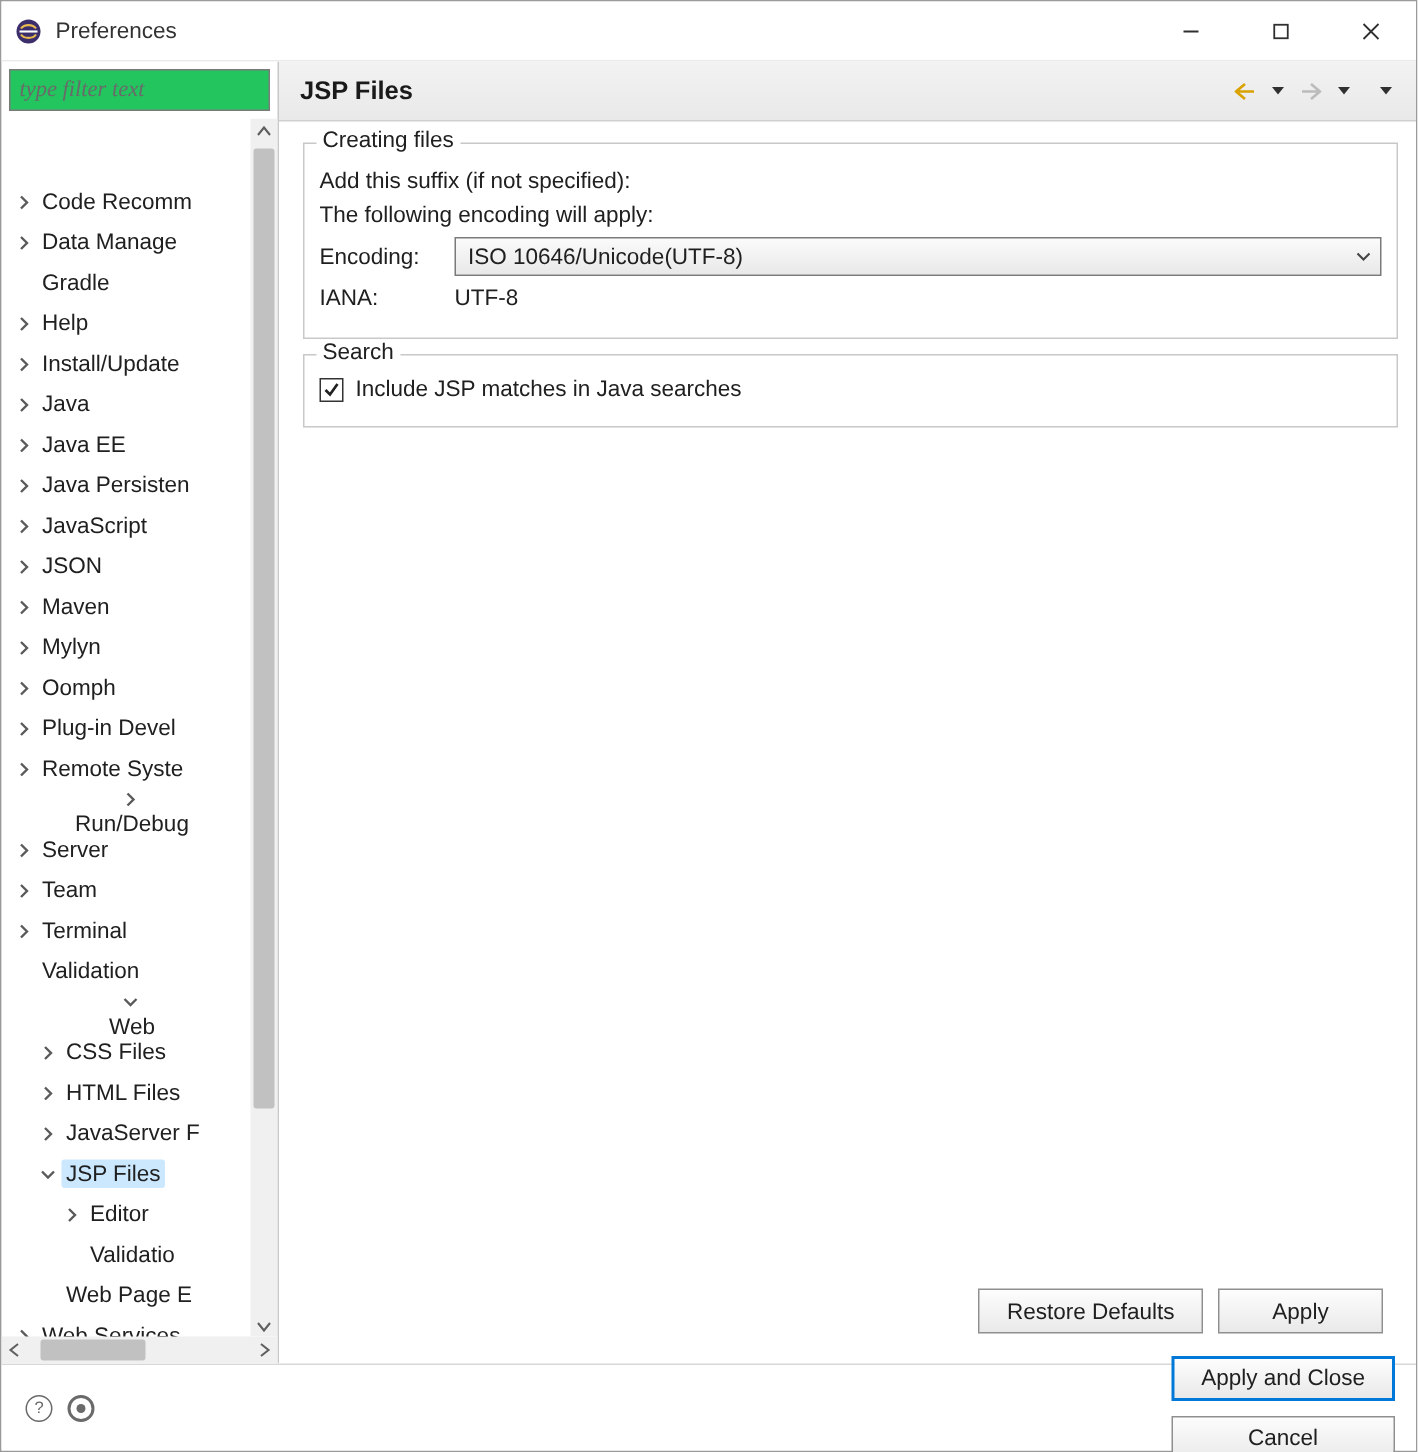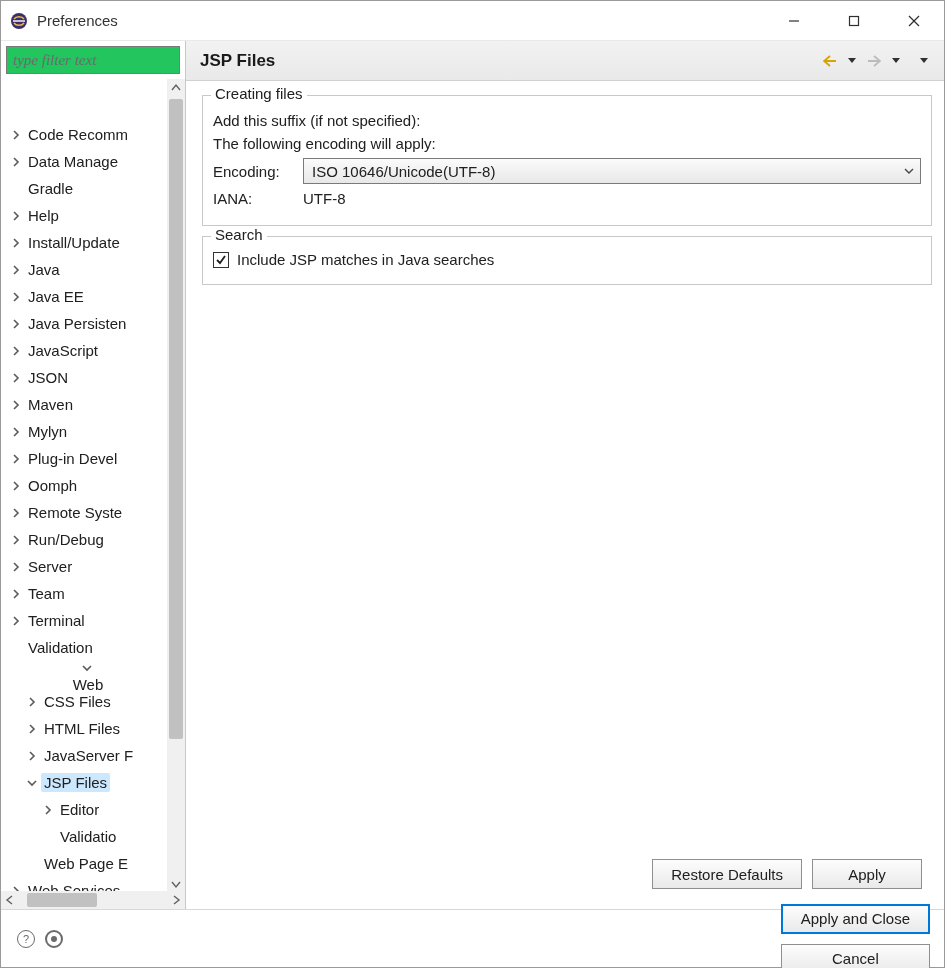--- a/index.html
+++ b/index.html
@@ -288,39 +288,39 @@
                 </svg>
               </span>
               <span class="label">Mylyn</span>
             </div>
             <div class="row" style="padding-left: 0px;">
               <span class="tw">
                 <svg width="10" height="10">
                   <path d="M3 1 L7 5 L3 9" fill="none" stroke="#5a5a5a" stroke-width="1.6"></path>
                 </svg>
               </span>
+              <span class="label">Oomph</span>
+            </div>
+            <div class="row" style="padding-left: 0px;">
+              <span class="tw">
+                <svg width="10" height="10">
+                  <path d="M3 1 L7 5 L3 9" fill="none" stroke="#5a5a5a" stroke-width="1.6"></path>
+                </svg>
+              </span>
               <span class="label">Plug-in Devel</span>
             </div>
             <div class="row" style="padding-left: 0px;">
               <span class="tw">
                 <svg width="10" height="10">
                   <path d="M3 1 L7 5 L3 9" fill="none" stroke="#5a5a5a" stroke-width="1.6"></path>
                 </svg>
               </span>
-              <span class="label">Oomph</span>
-            </div>
-            <div class="row" style="padding-left: 0px;">
-              <span class="tw">
-                <svg width="10" height="10">
-                  <path d="M3 1 L7 5 L3 9" fill="none" stroke="#5a5a5a" stroke-width="1.6"></path>
-                </svg>
-              </span>
               <span class="label">Remote Syste</span>
             </div>
-            <div class="row" style="padding-left: 0px;">
+            <div class="row" style="padding-left: 0px; flex-direction: column;">
               <span class="tw">
                 <svg width="10" height="10">
                   <path d="M3 1 L7 5 L3 9" fill="none" stroke="#5a5a5a" stroke-width="1.6"></path>
                 </svg>
               </span>
               <span class="label">Run/Debug</span>
             </div>
             <div class="row" style="padding-left: 0px;">
               <span class="tw">
                 <svg width="10" height="10">

